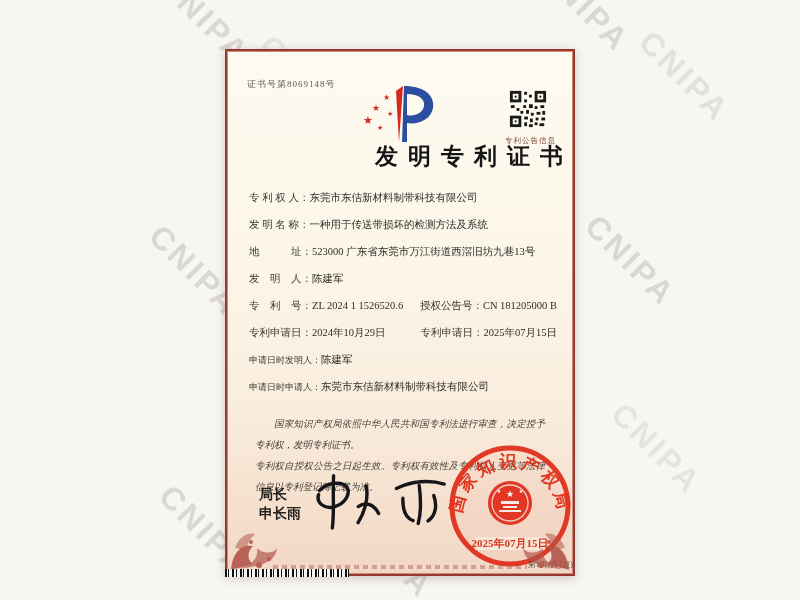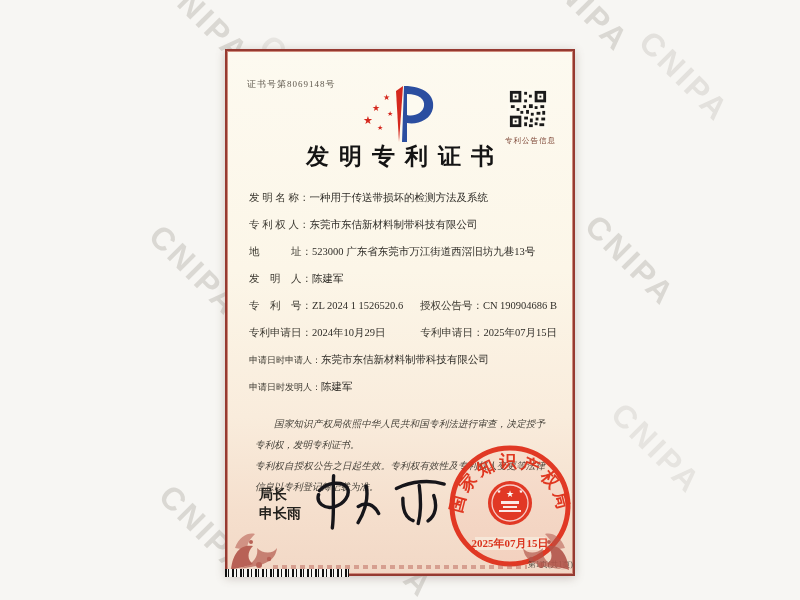--- a/index.html
+++ b/index.html
@@ -15,21 +15,21 @@
   .cert{position:absolute;left:225px;top:38px;width:350px;height:527px;box-sizing:border-box;
         border:2px solid #963a31;box-shadow:inset 0 0 0 1px #cf8b7c,0 2px 9px rgba(110,85,75,.30);
         background:linear-gradient(180deg,#fdfaf0 0%,#fcf6e8 42%,#f9ecdc 70%,#f5dfcd 88%,#f2d8c6 100%);margin-top:11px;}
 
   .cert-no{position:absolute;left:20px;top:27px;font-size:9px;letter-spacing:1px;color:#5f584d;}
 
   .logo{position:absolute;left:132px;top:33px;}
   .qr-wrap{position:absolute;right:22px;top:38px;width:46px;text-align:center;}
   .qr-caption{margin-top:3px;font-size:7.5px;color:#7d4636;letter-spacing:1px;white-space:nowrap;}
 
-  .title{position:absolute;left:0;right:0;top:90px;text-align:center;font-size:23px;font-weight:bold;
+  .title{position:absolute;left:0;right:0;top:90px;text-align:right;font-size:23px;font-weight:bold;
          color:#141414;letter-spacing:10px;text-indent:10px;font-family:Liberation Mono, monospace;}
 
   .fields{position:absolute;left:22px;right:16px;top:140px;font-size:10.5px;color:#37352f;}
   .row{line-height:14px;margin-bottom:13px;white-space:nowrap;}
   .row .lab{white-space:pre;color:#3b3830;}
   .row .val{color:#2f2d28;}
   .row.two{display:flex;}
   .row.two .c1{width:212px;}
   .row.small .lab{font-size:9px;}
 
@@ -123,52 +123,52 @@
             <rect x="33" y="36" width="5" height="3"></rect>
         </g>
       </svg>
       <div class="qr-caption">专利公告信息</div>
     </div>
 
     <div class="title">发明专利证书</div>
 
     <div class="fields">
       <div class="row">
+        <span class="lab">专 利 权 人：</span><span class="val">东莞市东佶新材料制带科技有限公司</span>
+      </div>
+      <div class="row">
         <span class="lab">发 明 名 称：</span><span class="val">一种用于传送带损坏的检测方法及系统</span>
-      </div>
-      <div class="row">
-        <span class="lab">专 利 权 人：</span><span class="val">东莞市东佶新材料制带科技有限公司</span>
       </div>
       <div class="row">
         <span class="lab">地　　　址：</span><span class="val">523000 广东省东莞市万江街道西滘旧坊九巷13号</span>
       </div>
       <div class="row">
         <span class="lab">发　明　人：</span><span class="val">陈建军</span>
       </div>
       <div class="row two">
         <div class="c1">
           <span class="lab">专　利　号：</span><span class="val">ZL 2024 1 1526520.6</span>
         </div>
         <div class="c2">
-          <span class="lab">授权公告号：</span><span class="val">CN 190904686 B</span>
+          <span class="lab">授权公告号：</span><span class="val">CN 181205000 B</span>
         </div>
       </div>
       <div class="row two">
         <div class="c1">
           <span class="lab">专利申请日：</span><span class="val">2024年10月29日</span>
         </div>
         <div class="c2">
           <span class="lab">专利申请日：</span><span class="val">2025年07月15日</span>
         </div>
       </div>
       <div class="row small">
+        <span class="lab">申请日时发明人：</span><span class="val">陈建军</span>
+      </div>
+      <div class="row small">
         <span class="lab">申请日时申请人：</span><span class="val">东莞市东佶新材料制带科技有限公司</span>
-      </div>
-      <div class="row small">
-        <span class="lab">申请日时发明人：</span><span class="val">陈建军</span>
       </div>
     </div>
 
     <div class="statement">
       <span class="l1">国家知识产权局依照中华人民共和国专利法进行审查，决定授予专利权，发明专利证书。</span>
       <span class="l2">专利权自授权公告之日起生效。专利权有效性及专利权人变更等法律信息以专利登记簿记载为准。</span>
     </div>
 
     <div class="commissioner">
       <div>局长</div>

